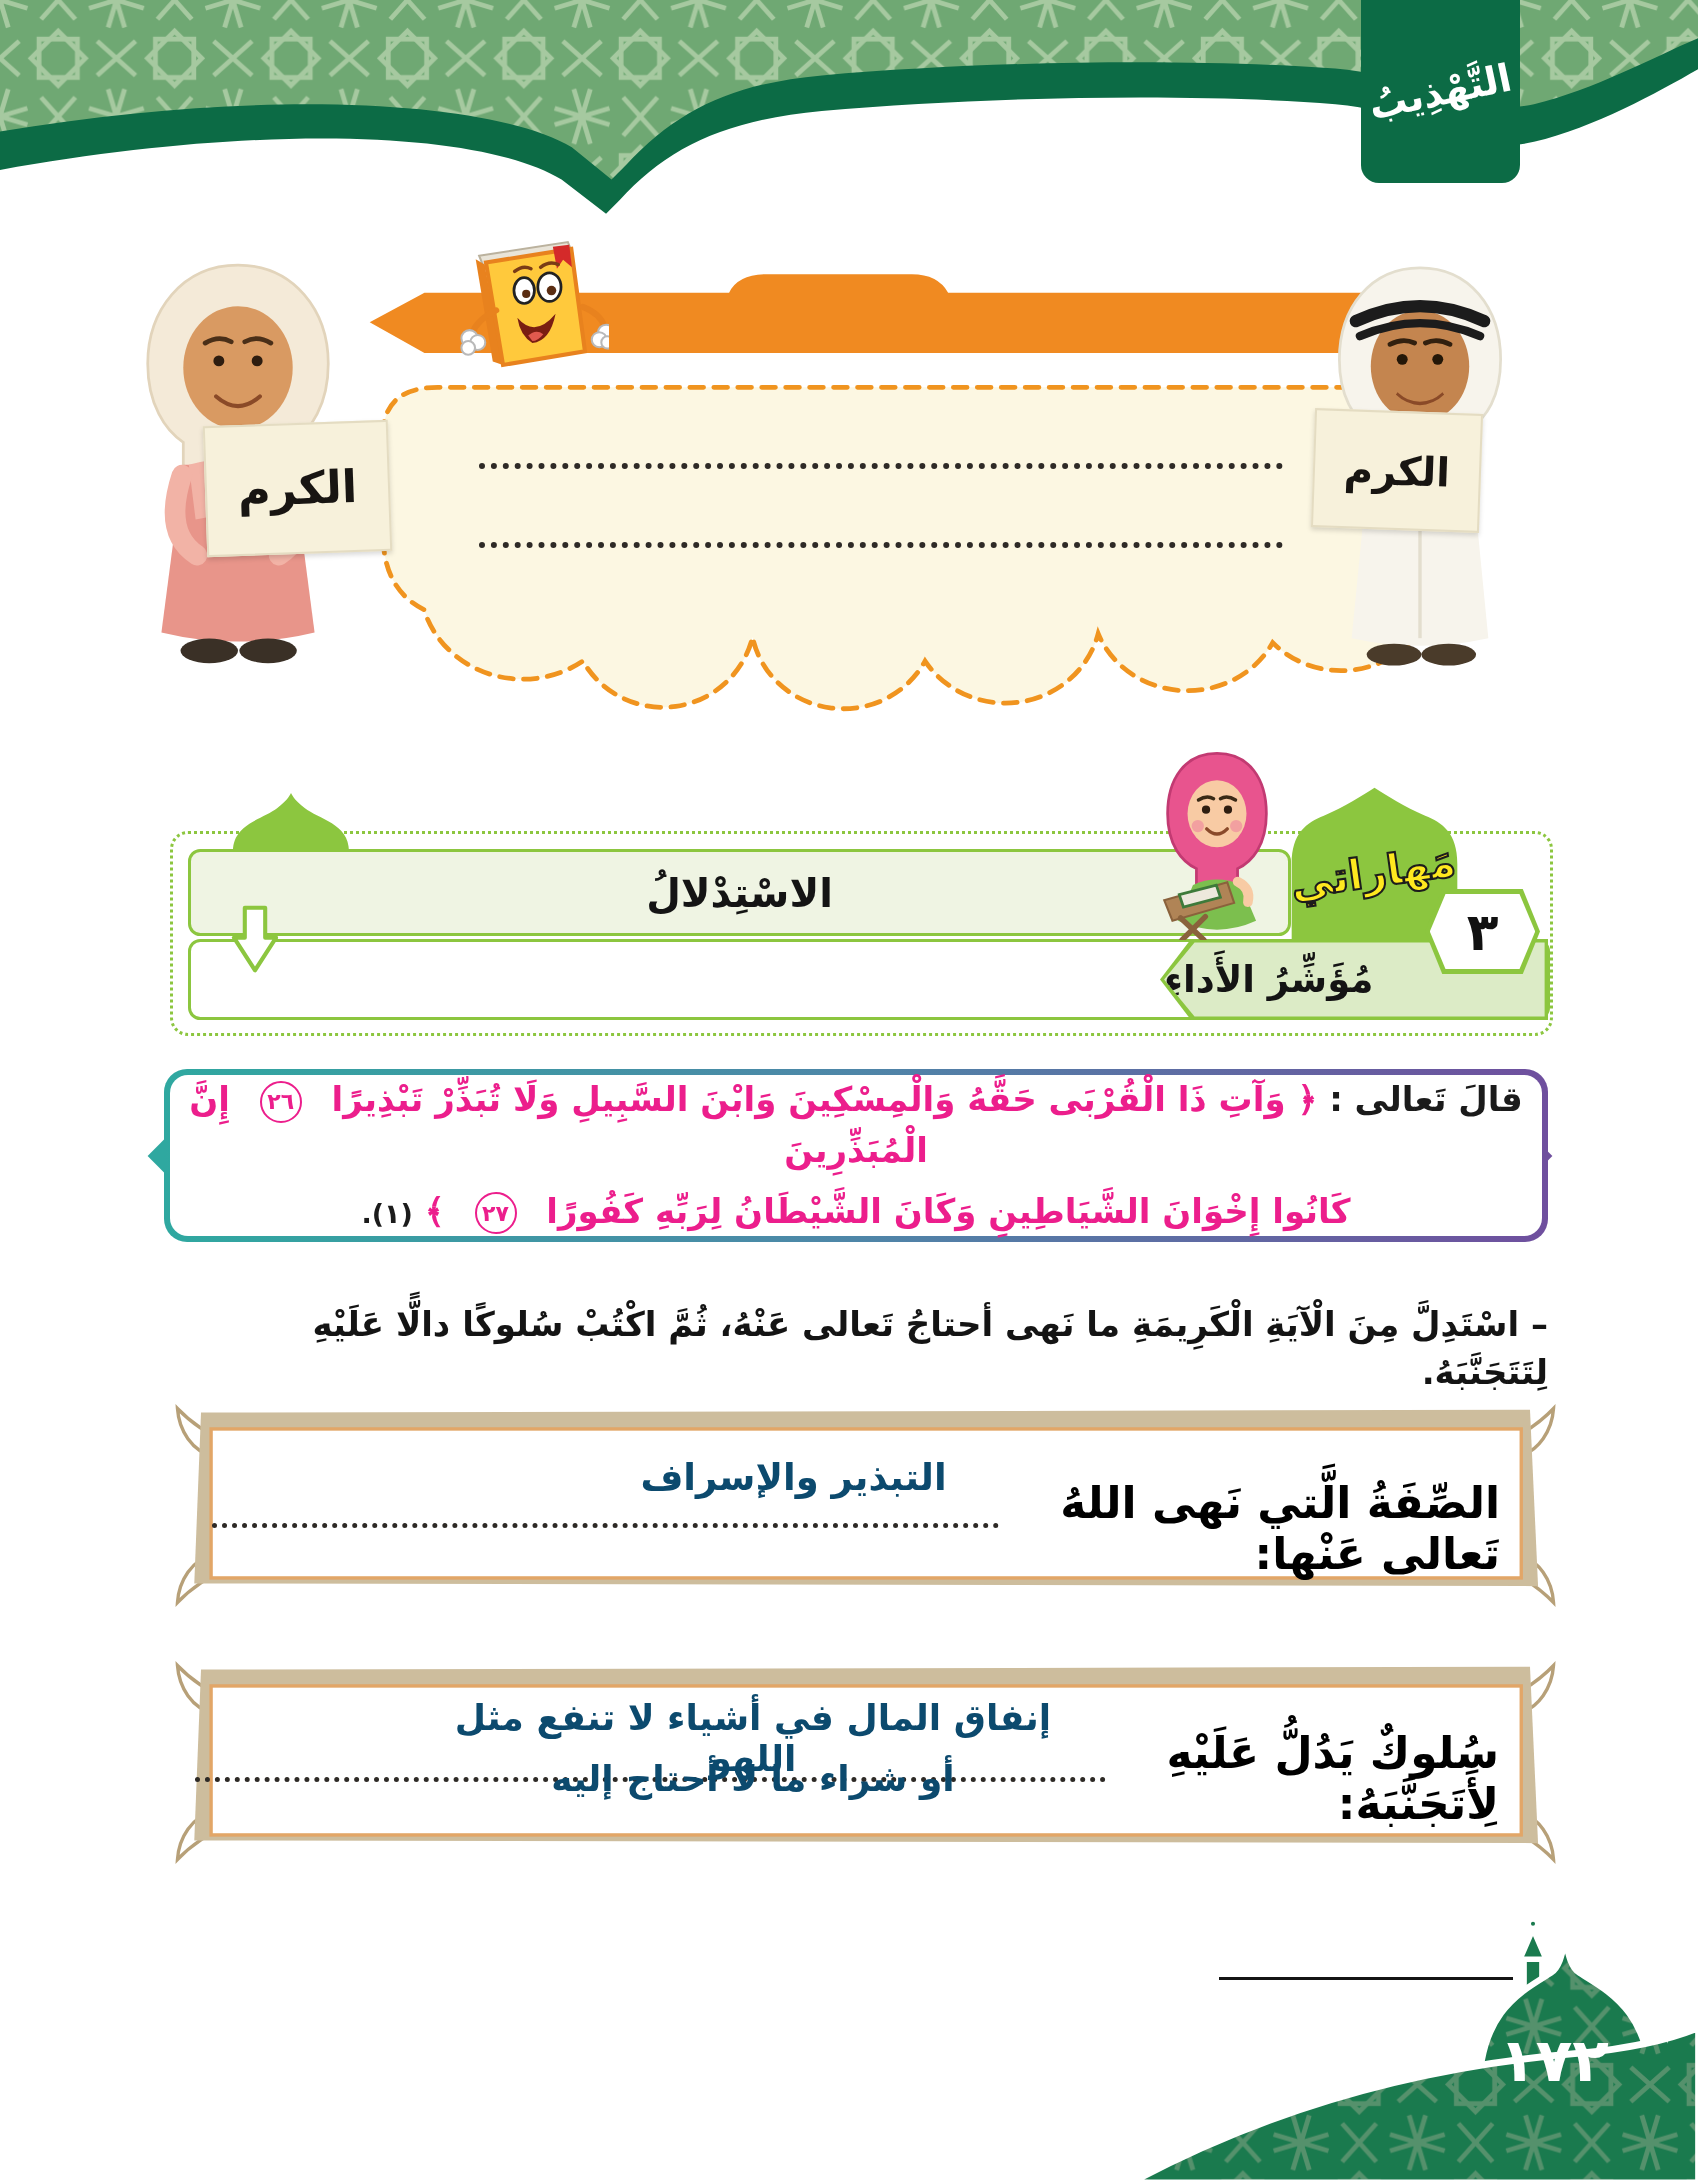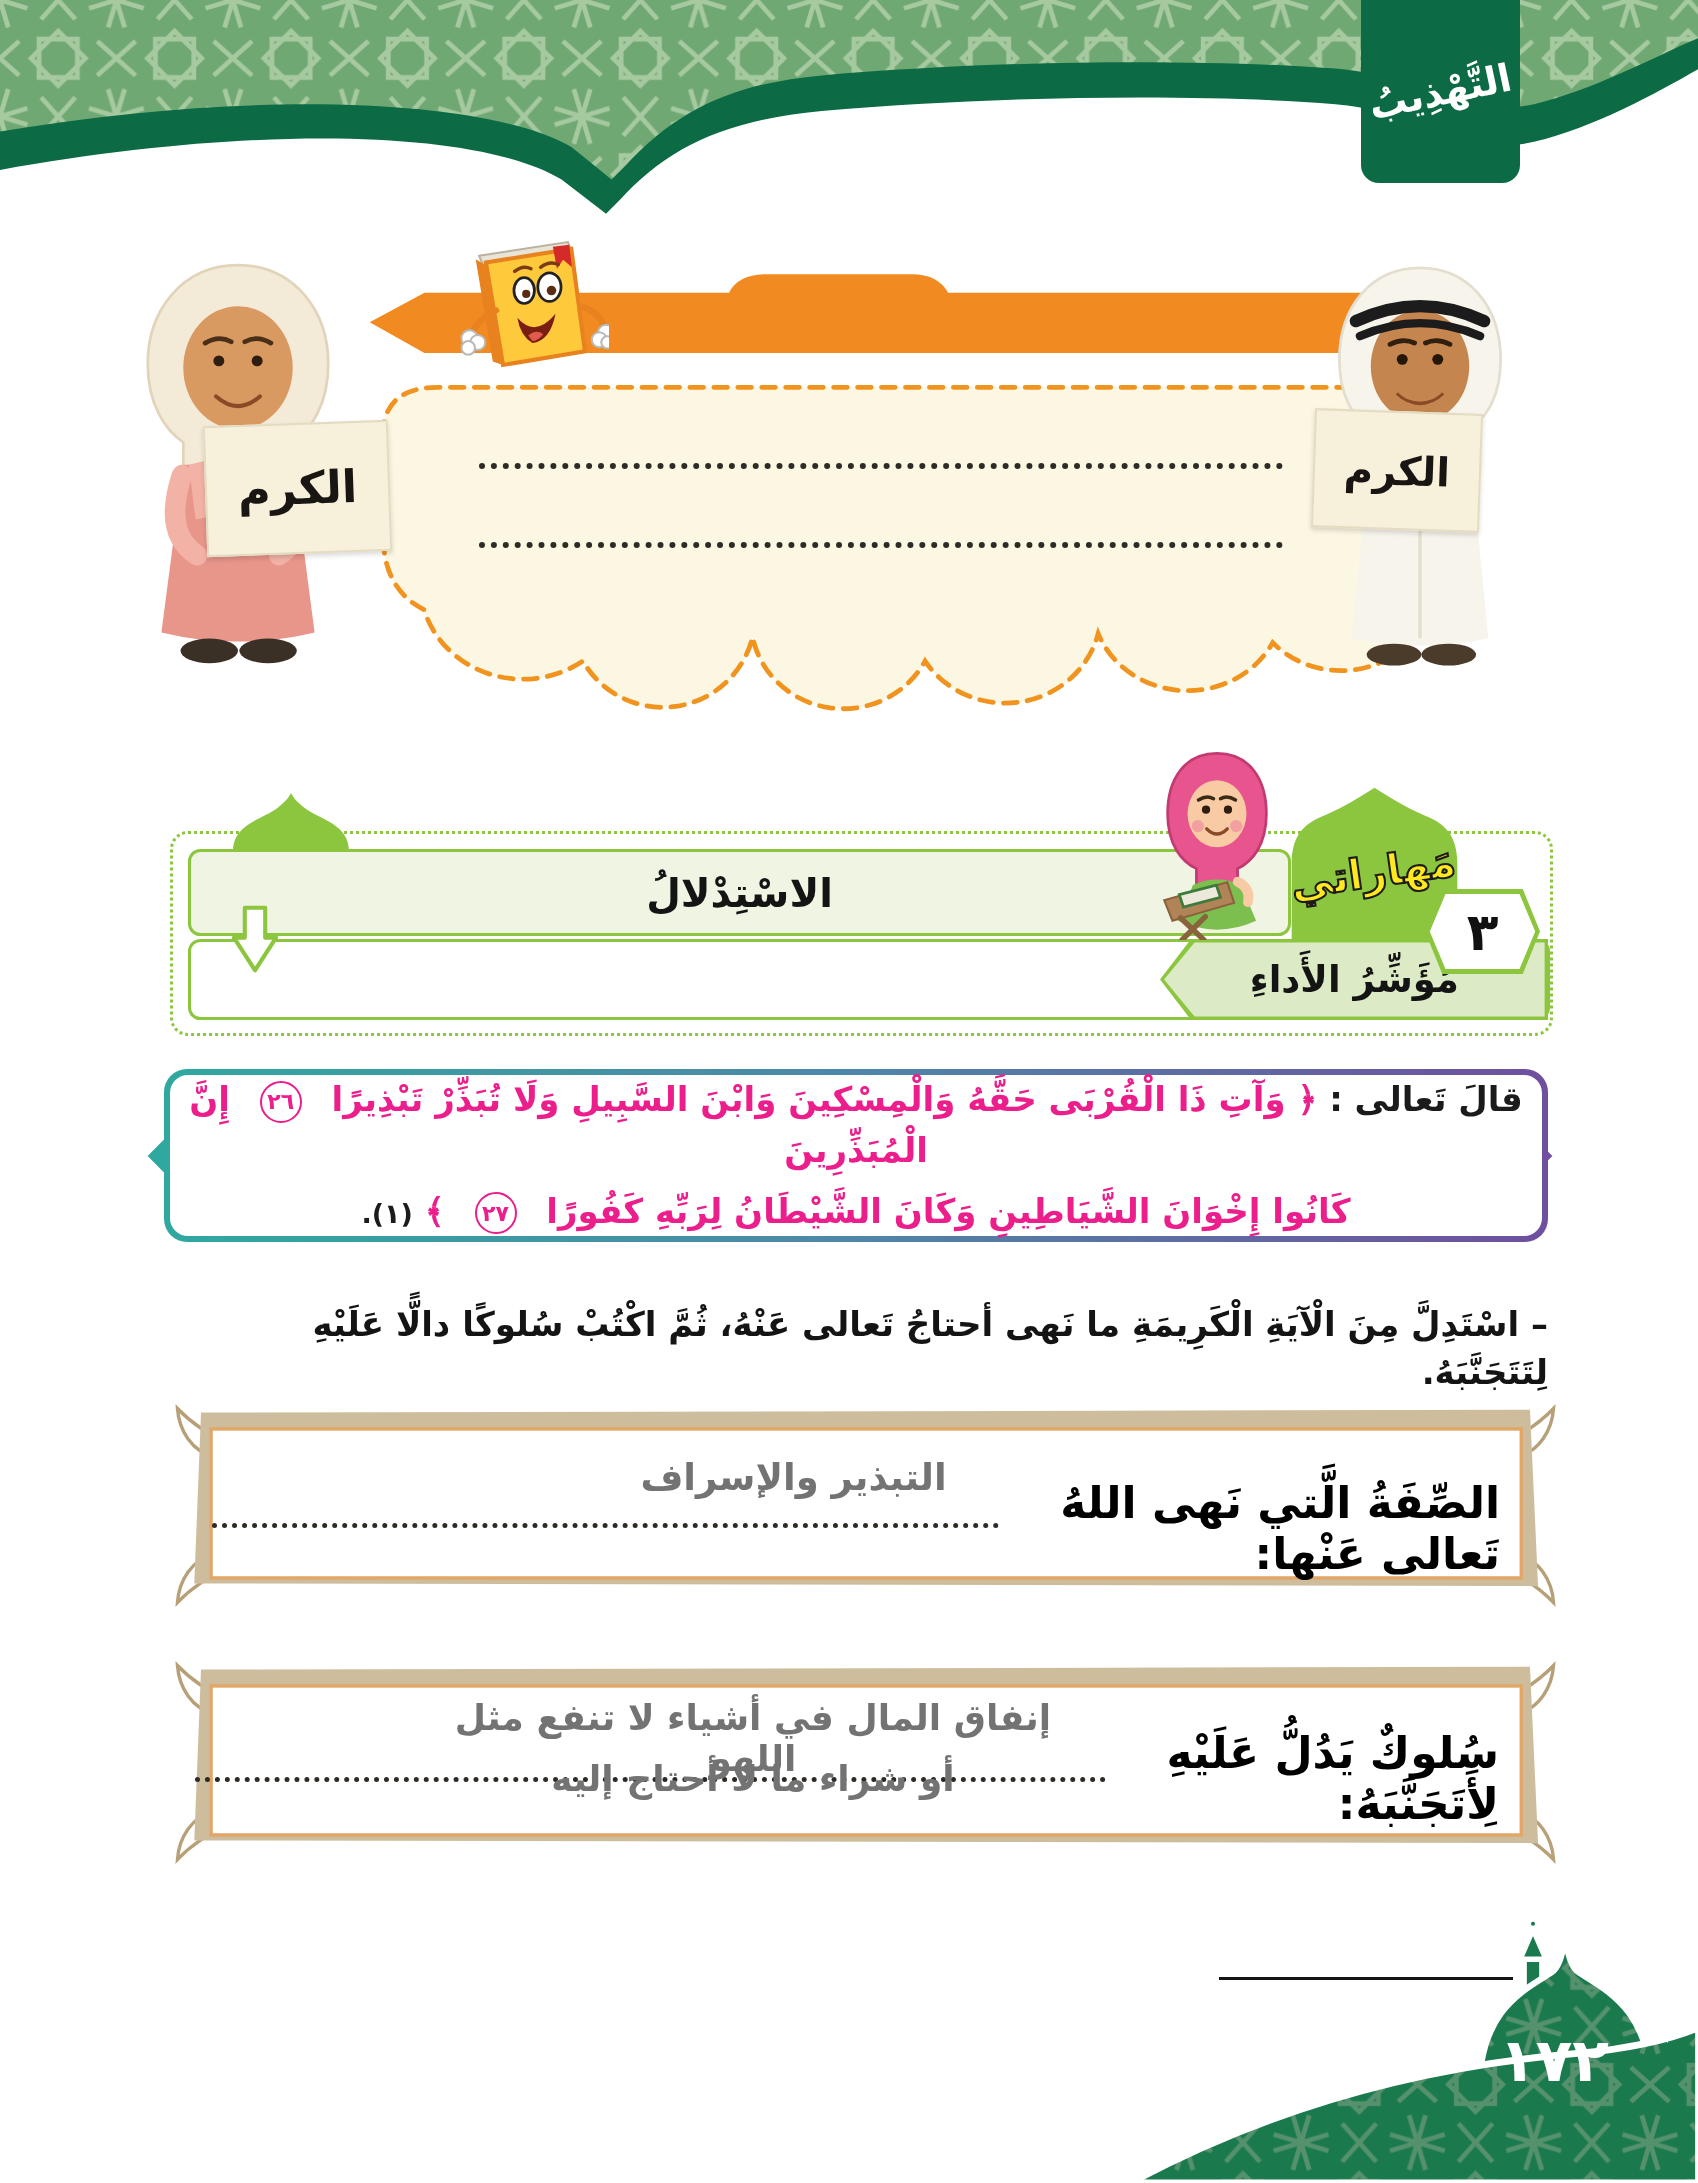--- a/index.html
+++ b/index.html
@@ -60,21 +60,21 @@
     left:188px;top:939px;width:1362px;height:81px;z-index:4;background:#ffffff;
     border:3.4px solid #8CC63F;border-radius:12.3px;box-sizing:border-box;
   }
   #indicator-label-outer{
     left:1160px;top:939px;width:388px;height:81px;z-index:5;background:#8CC63F;
     clip-path:polygon(0 50%,8% 0,100% 0,100% 100%,8% 100%);
   }
   #indicator-label-inner{
     position:absolute;left:4.1px;top:3.4px;right:3.4px;bottom:3.4px;background:#DCEBC6;
     clip-path:polygon(0 50%,8% 0,100% 0,100% 100%,8% 100%);
-    display:flex;align-items:center;justify-content:center;
+    display:flex;align-items:center;justify-content:flex-end;
   }
   #indicator-label-inner span{font-size:37px;font-weight:bold;color:#141414;}
   #maharati-arch{left:1286px;top:785px;z-index:6;}
   #maharati-text{
     left:1282px;top:848px;width:182px;z-index:7;text-align:center;transform:rotate(-8deg);
     color:#FFE81F;font-size:42px;font-weight:bold;-webkit-text-stroke:2.1px #1c1c1c;
   }
   #writer-girl{left:1145px;top:741px;z-index:8;}
   #lesson-hex-outer{
     left:1425px;top:889px;width:115px;height:85px;z-index:9;background:#8CC63F;
@@ -119,21 +119,21 @@
   
   .scroll-svg{z-index:2;}
   #scroll1{left:164px;top:1403px;}
   #scroll2{left:164px;top:1660px;}
   .answer-label{z-index:4;text-align:right;font-size:44px;font-weight:bold;color:#000000;}
   #answer1-label{left:1000px;top:1477px;width:500px;}
   #answer2-label{left:1109px;top:1727px;width:390px;}
   .answer-dots{height:0;border-top:5.5px dotted #2e2a26;z-index:4;}
   #answer1-dots{left:212px;top:1523px;width:787px;}
   #answer2-dots{left:195px;top:1777px;width:911px;}
-  .answer-text{z-index:5;text-align:center;color:#737373;font-weight:bold;font-size:37px;}
+  .answer-text{z-index:5;text-align:center;color:#0c4a6e;font-weight:bold;font-size:37px;}
   #answer1-text{left:602px;top:1456px;width:383px;}
   #answer2-text-1{left:452px;top:1697px;width:602px;font-size:36px;}
   #answer2-text-2{left:452px;top:1758px;width:602px;font-size:36px;}
 
   
   #footnote-rule{left:1219px;top:1977px;width:294px;height:3.4px;background:#141414;z-index:3;}
   #footnote{
     left:1027px;top:1991px;width:486px;z-index:3;text-align:right;
     font-size:29px;color:#141414;font-weight:bold;
   }

